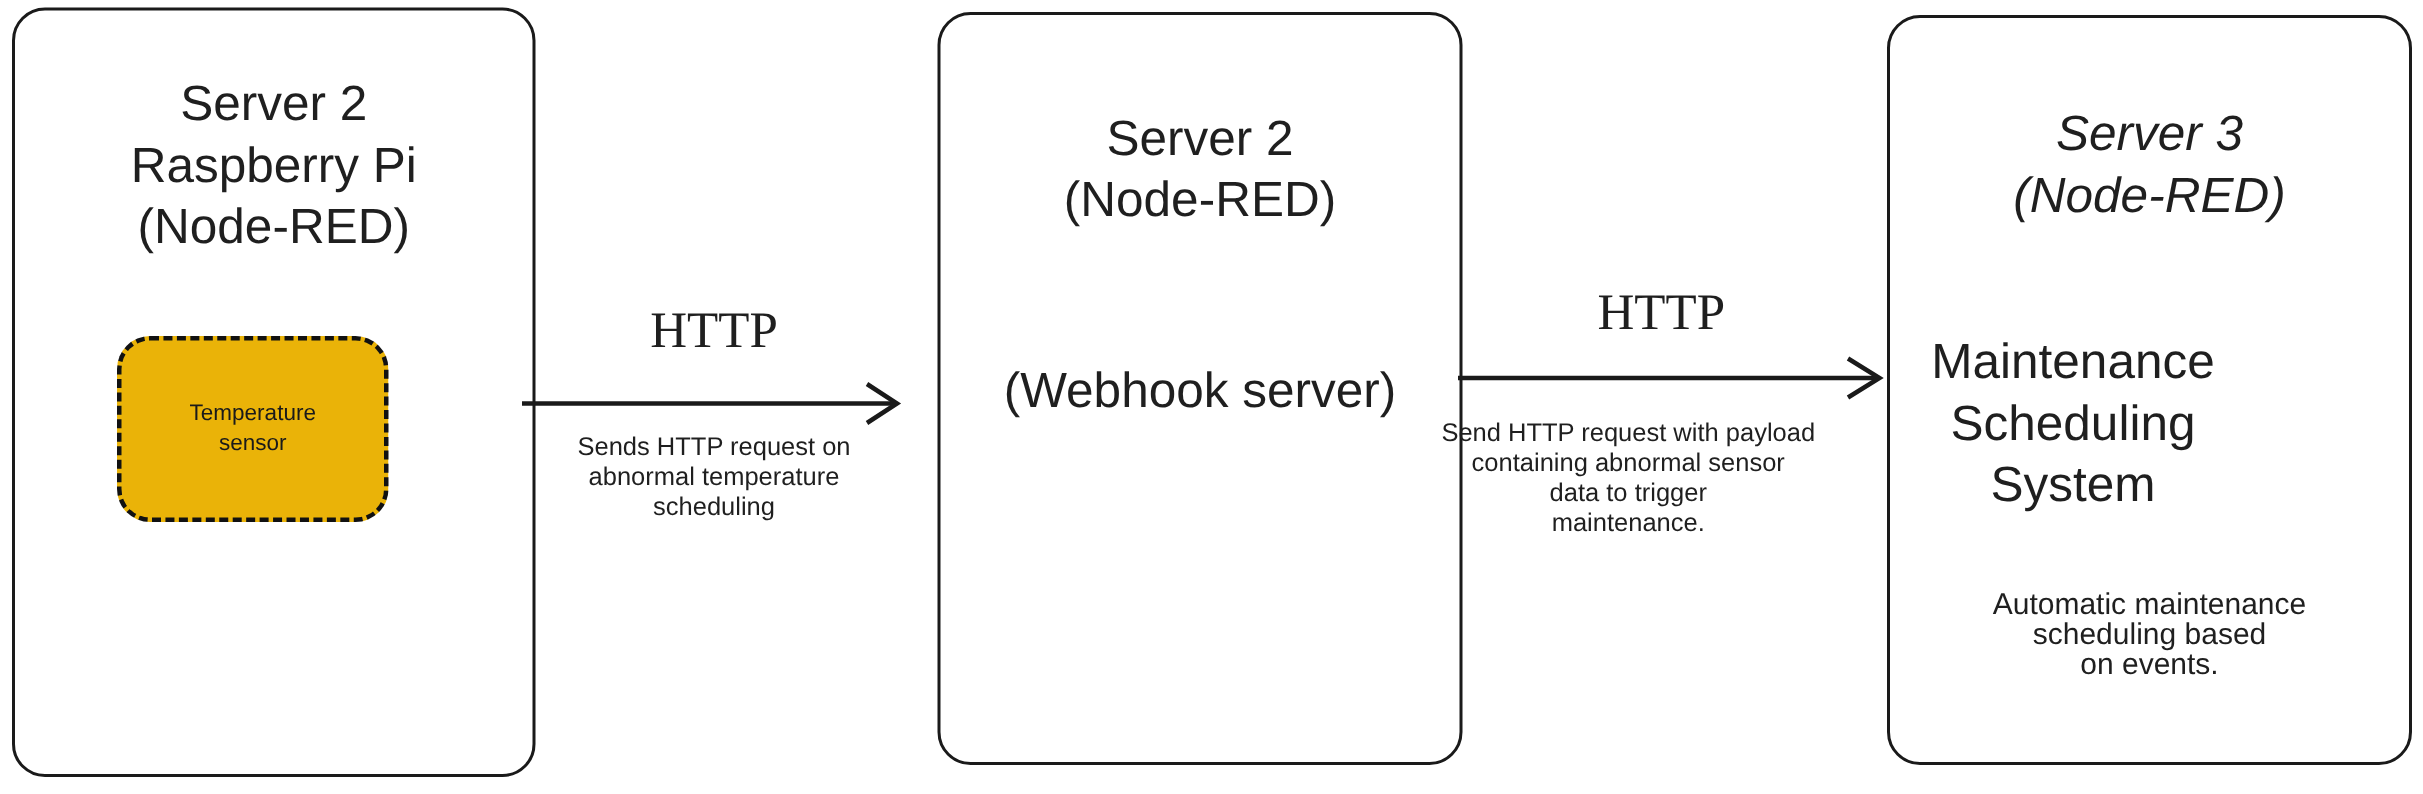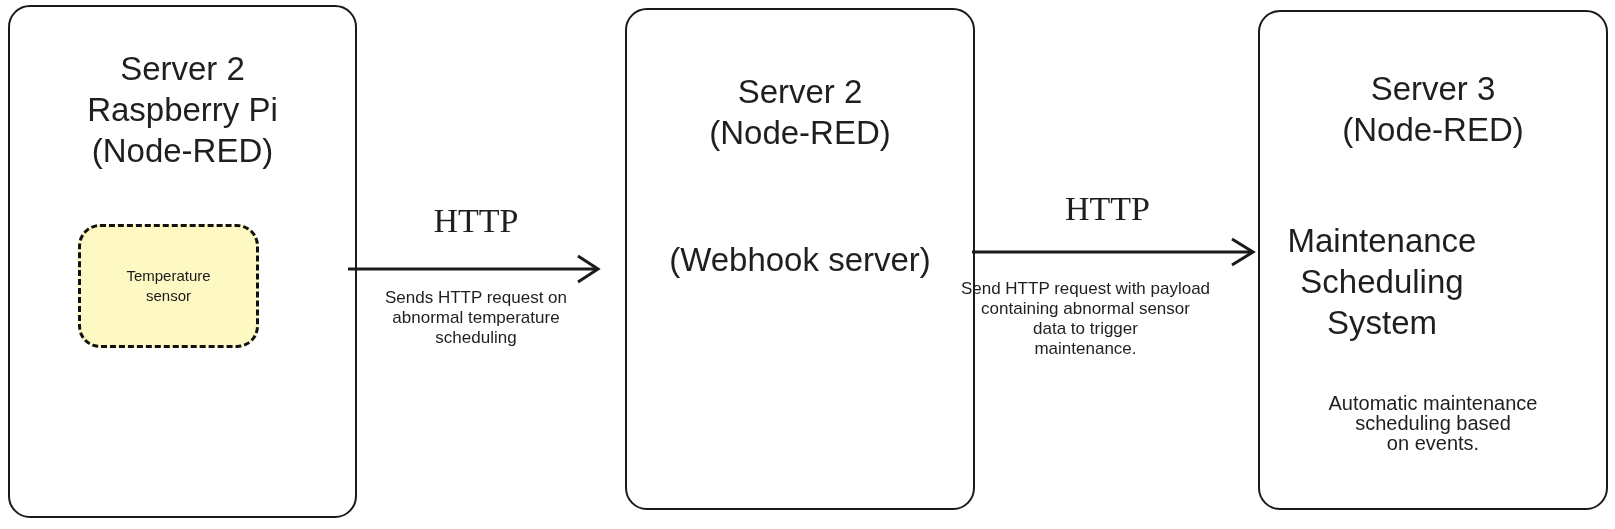--- a/index.html
+++ b/index.html
@@ -23,21 +23,21 @@
     box-sizing: border-box;
     border: 2px solid #1a1a1a;
     border-radius: 22px;
     background: #ffffff;
   }
   .node-box-inner-dashed {
     position: absolute;
     box-sizing: border-box;
     border: 3px dashed #111111;
     border-radius: 22px;
-    background: #fef9c3;
+    background: #eab308;
     display: flex;
     align-items: center;
     justify-content: center;
   }
 
   
   .txt {
     position: absolute;
     text-align: center;
     white-space: pre-line;
@@ -114,21 +114,21 @@
     <polyline points="262,8 283,21 262,34" fill="none" stroke="#1a1a1a" stroke-width="3"></polyline>
   </svg>
 
   <div class="txt txt-edge-desc" style="left:938px; top:279px; width:295px;">Send HTTP request with payload
 containing abnormal sensor
 data to trigger
 maintenance.</div>
 
   <div class="node-box" style="left:1258px; top:10px; width:350px; height:500px;"></div>
 
-  <div class="txt txt-title" style="left:1258px; top:68px; width:350px;">Server 3
+  <div class="txt txt-title" style="left:1258px; top:68px; width:350px;font-style:italic;">Server 3
 (Node-RED)</div>
 
   <div class="txt txt-title" style="left:1200px; top:186px; width:364px;margin-top:34px;">Maintenance
 Scheduling
 System</div>
 
   <div class="txt txt-sub" style="left:1258px; top:393px; width:350px;">Automatic maintenance
 scheduling based
 on events.</div>
 

